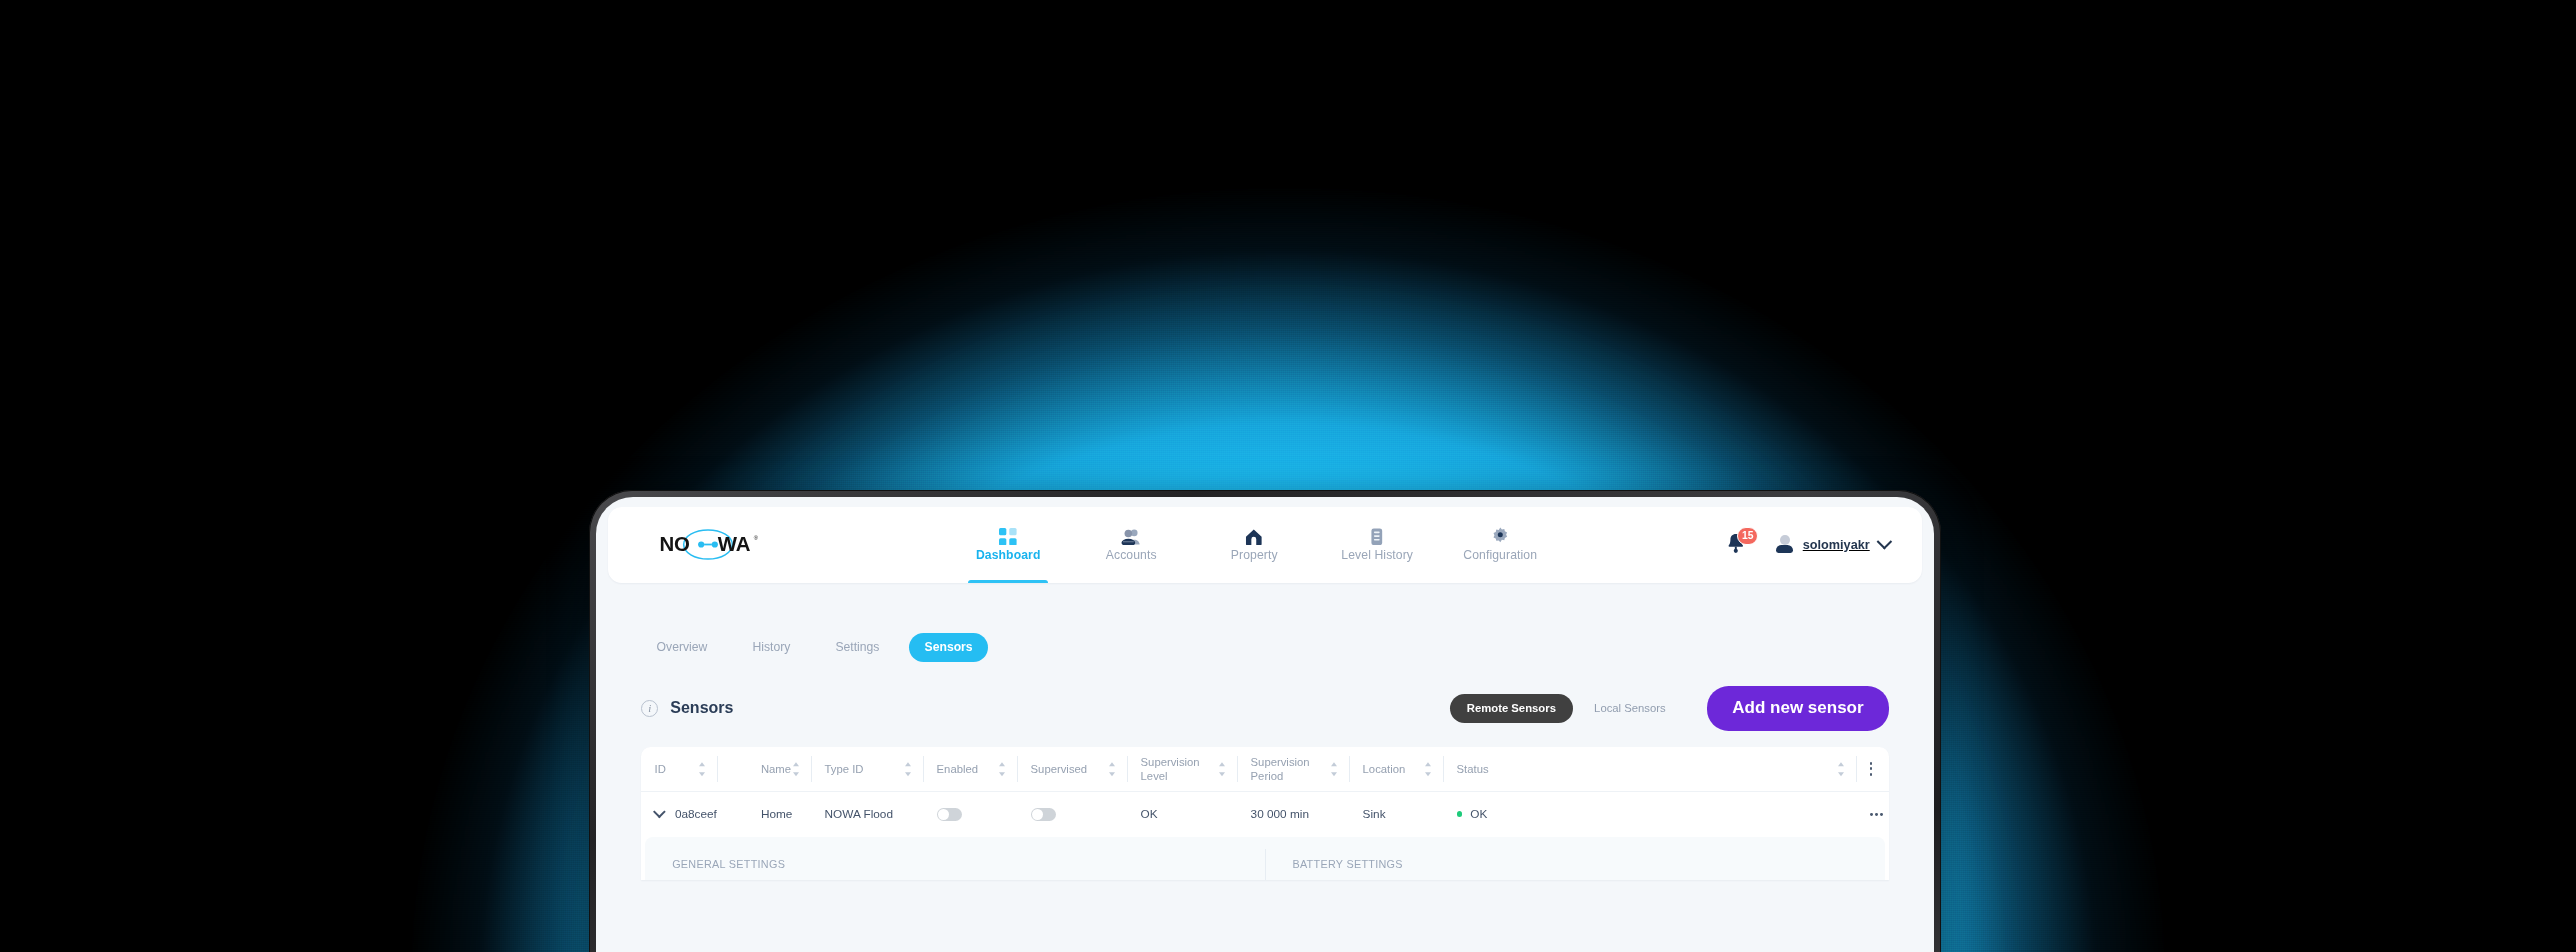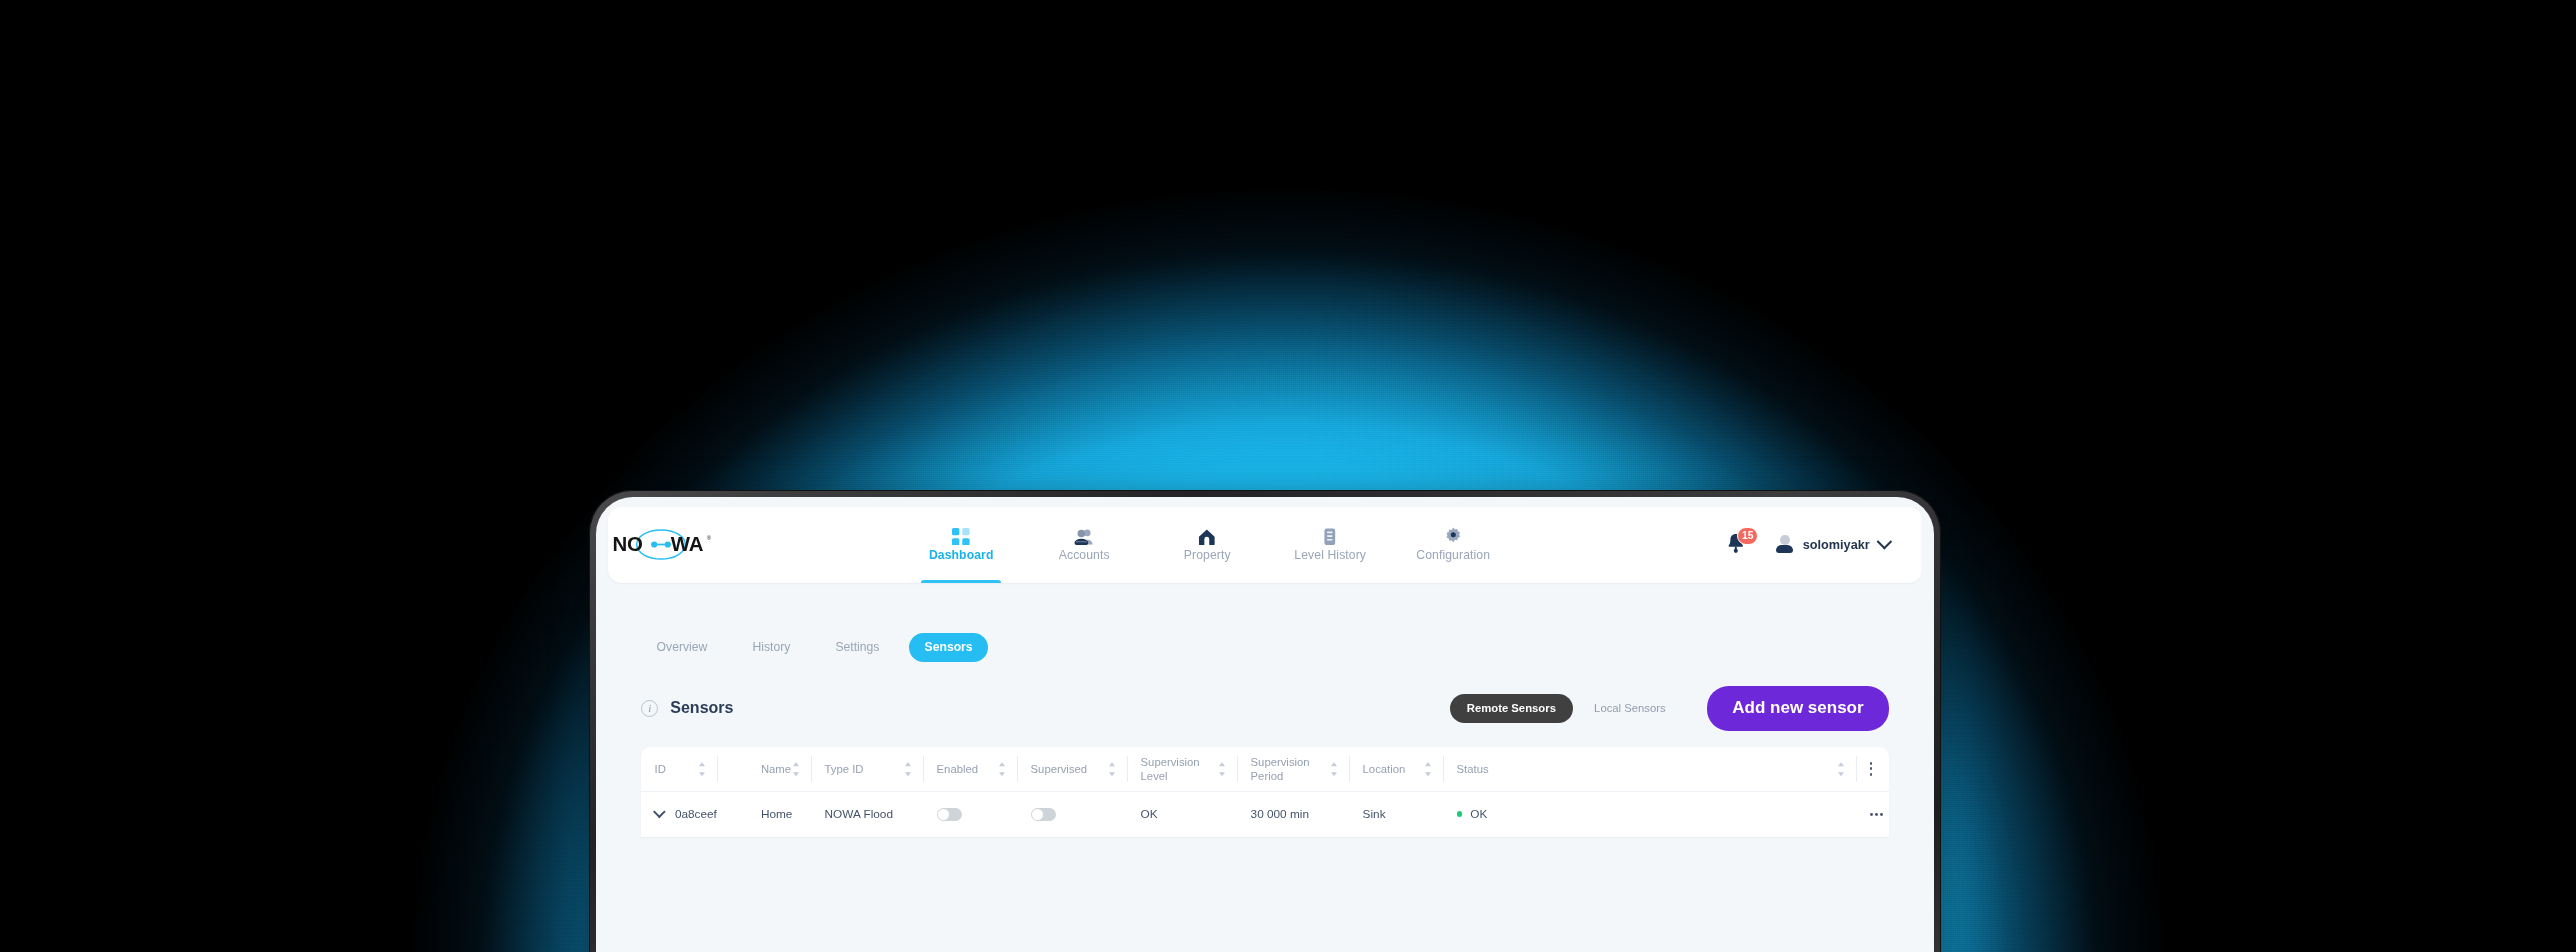--- a/index.html
+++ b/index.html
@@ -75,40 +75,40 @@
   .navbar {
     position: relative;
     margin: 9.8px 11.8px 0 11.8px;
     height: 76px;
     background: #ffffff;
     border-radius: 13.7px;
     display: flex;
     align-items: center;
     box-shadow: 0 1px 2px rgba(16,40,70,.05);
   }
-  .logo { width: 106px; height: 37px; display:flex; align-items:center; }
+  .logo { margin-left: 47px; width: 106px; height: 37px; display:flex; align-items:center; }
   .nav-items { display: flex; align-items: flex-end; gap: 0; margin-left: 186px; height: 100%; }
   .nav-item {
     position: relative;
     width: 123px;
     height: 100%;
     display: flex; flex-direction: column;
     align-items: center; justify-content: center;
     gap: 2px;
     cursor: pointer;
   }
   .nav-label { font-size: 12.2px; color: #9aa6b8; letter-spacing:0.1px; }
   .nav-item.active .nav-label { color: #19b3ee; font-weight: 700; }
   .nav-underline {
     position: absolute; bottom: 0; left: 21.5px; right: 21.5px;
     height: 2.9px; border-radius: 2.9px 2.9px 0 0; background: #2ec2f5;
   }
   .nav-icon { height: 19.6px; display:flex; align-items:center; justify-content:center; }
 
-  .nav-right { margin-left: auto; margin-right: 33px; display: flex; align-items: center; gap: 25.5px; }
+  .nav-right { margin-left: auto; margin-right: 33px; display: flex; align-items: center; gap: 25.5px; text-decoration: underline; }
   .bell-wrap { position: relative; width: 23.5px; height: 25.5px; cursor: pointer; }
   .badge {
     position: absolute; top: -4.9px; left: 10.8px;
     min-width: 19.6px; height: 17.6px; padding: 0 3.9px;
     border-radius: 9.8px; background: #f4685e;
     color: #fff; font-size: 10.3px; font-weight: 700;
     display: flex; align-items: center; justify-content: center;
     border: 1.5px solid #fff;
   }
   .user { display: flex; align-items: center; gap: 8.8px; cursor: pointer; }
@@ -432,20 +432,28 @@
             </div>
             <div class="td c9">
               <span class="kebab">
                   <b></b>
                   <b></b>
                   <b></b>
                 </span>
             </div>
           </div>
 
+          <div class="expand">
+            <div class="exp-col">
+              <div class="exp-title">GENERAL SETTINGS</div>
+            </div>
+            <div class="exp-col">
+              <div class="exp-title">BATTERY SETTINGS</div>
+            </div>
+          </div>
 
         </div>
       </div>
 
     </div>
   </div>
 </div>
 
 
 </body></html>

